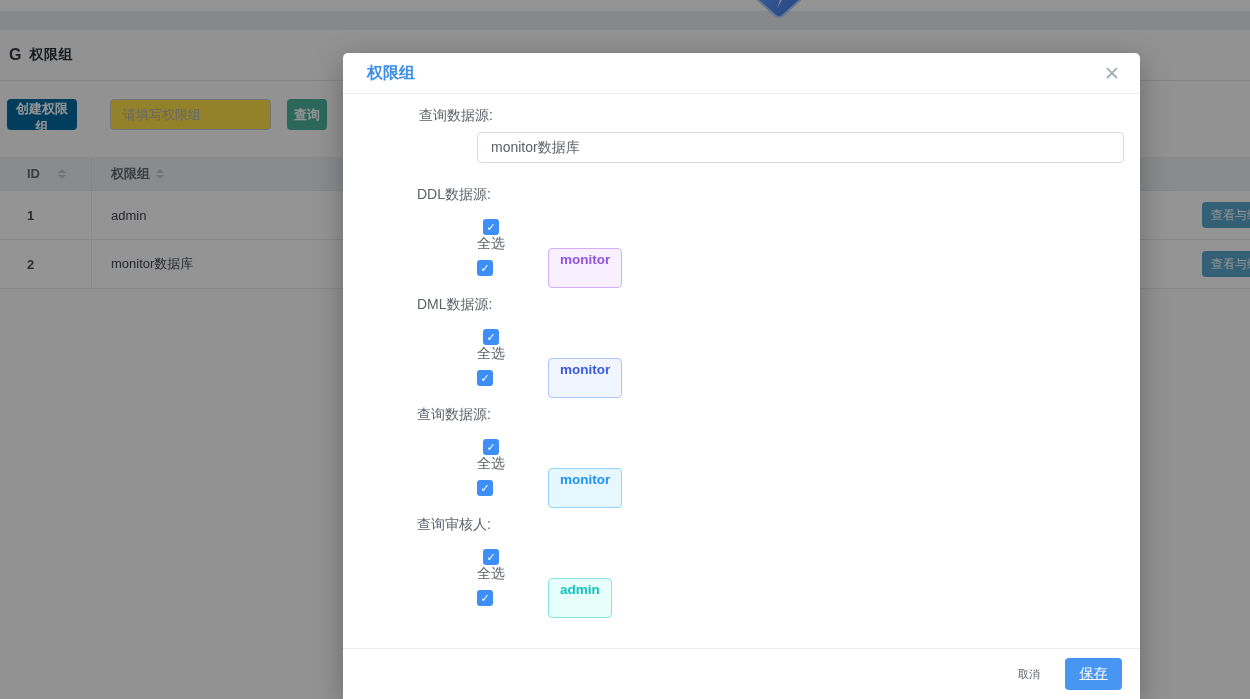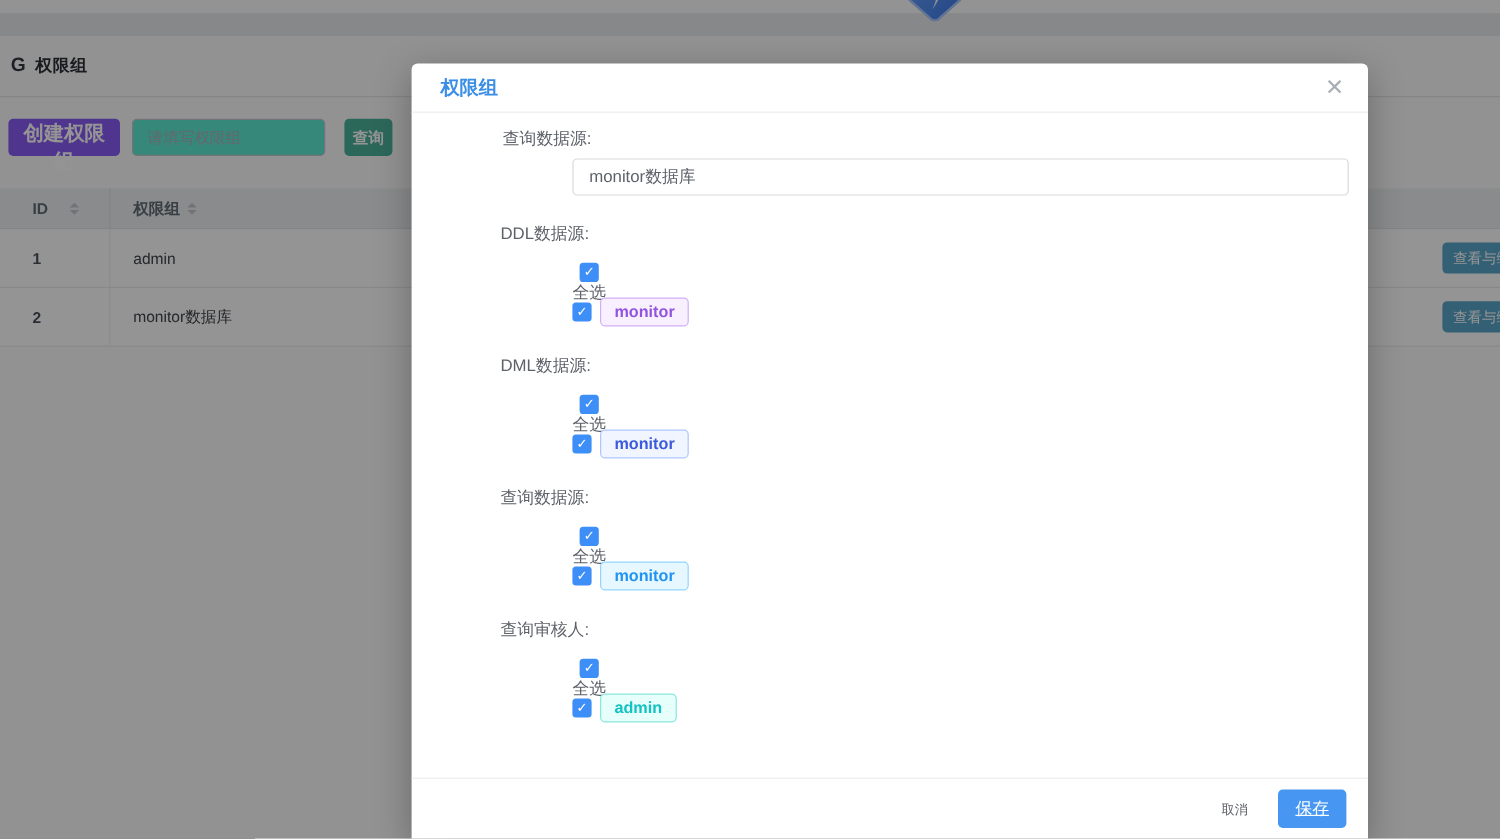--- a/index.html
+++ b/index.html
@@ -10,22 +10,22 @@
   }
   
   .page{position:absolute;inset:0;background:#fbfcfd;}
   .band-top{position:absolute;top:0;left:0;right:0;height:11px;background:#fdfdfd;}
   .band-nav{position:absolute;top:11px;left:0;right:0;height:19px;background:#e9eaec;}
   .logo{position:absolute;left:753px;top:-36px;width:52px;height:54px;}
   .page-head{position:absolute;top:30px;left:0;right:0;height:50px;background:#fbfcfd;border-bottom:1px solid #e3e5e8;display:flex;align-items:center;padding-left:9px;}
   .g-mark{font-size:16px;font-weight:800;color:#33383e;margin-right:8px;}
   .page-title{font-size:14px;font-weight:700;color:#2b3036;letter-spacing:.5px;}
   .btn{border:none;cursor:pointer;border-radius:4px;color:#fff;font-family:inherit;}
-  .btn-create{position:absolute;left:7px;top:99px;width:93px;height:31px;background:#8b5cf6;font-size:17px;font-weight:700;}
-  .search-input{position:absolute;left:110px;top:99px;width:161px;height:31px;box-sizing:border-box;border:1px solid #c4c8cd;border-radius:4px;background:#5eead4;padding:0 12px;font-size:13px;color:#6a7078;font-family:inherit;outline:none;}
+  .btn-create{position:absolute;left:7px;top:99px;width:70px;height:31px;background:#0369a1;font-size:13px;font-weight:700;}
+  .search-input{position:absolute;left:110px;top:99px;width:161px;height:31px;box-sizing:border-box;border:1px solid #c4c8cd;border-radius:4px;background:#fde047;padding:0 12px;font-size:13px;color:#6a7078;font-family:inherit;outline:none;}
   .search-input::placeholder{color:#aeb3ba;}
   .btn-search{position:absolute;left:287px;top:99px;width:40px;height:31px;background:#4db39c;font-size:13px;font-weight:700;}
   
   .table{position:absolute;top:157px;left:0;right:0;}
   .thead{height:33px;background:#edeff1;border-bottom:1px solid #e0e3e6;display:flex;align-items:center;font-size:13px;font-weight:700;color:#5f6b76;}
   .col-id{width:92px;box-sizing:border-box;padding-left:27px;align-self:stretch;display:flex;align-items:center;border-right:1px solid #e0e3e6;gap:12px;}
   .col-name{padding-left:19px;display:flex;align-items:center;}
   .sort{display:inline-flex;flex-direction:column;margin-left:6px;row-gap:2px;}
   .sort i{width:0;height:0;border-left:4px solid transparent;border-right:4px solid transparent;display:block;}
   .sort .up{border-bottom:4px solid #c3c7cd;}
@@ -45,21 +45,21 @@
   .field-label{position:absolute;left:76px;top:13px;font-size:14px;color:#5d6168;}
   .name-input{position:absolute;left:134px;top:38px;width:647px;height:31px;box-sizing:border-box;border:1px solid #d6dade;border-radius:4px;padding:0 13px;font-size:14px;color:#5d6168;font-family:inherit;outline:none;background:#fff;}
   .sec{position:absolute;left:0;right:0;}
   .sec-0{top:92px;} .sec-1{top:202px;} .sec-2{top:312px;} .sec-3{top:422px;}
   .sec-label{position:absolute;left:74px;top:0;font-size:14px;color:#5d6168;}
   .row-all{position:absolute;left:134px;top:33px;display:flex;align-items:center;column-gap:7px;flex-direction:column;}
   .row-tag{position:absolute;left:134px;top:62px;display:flex;align-items:center;column-gap:7px;}
   .cb{width:16px;height:16px;border-radius:3px;background:#3e8ef7;position:relative;cursor:pointer;flex:none;}
   .cb::after{content:"✓";position:absolute;inset:0;color:#fff;font-size:11px;font-weight:700;line-height:16px;text-align:center;}
   .cb-label{font-size:14px;color:#5d6168;cursor:pointer;}
-  .tag{height:24px;line-height:22px;box-sizing:border-box;border:1px solid;border-radius:4px;padding:0 11px;font-size:13.5px;font-weight:600;}
+  .tag{height:40px;line-height:22px;box-sizing:border-box;border:1px solid;border-radius:4px;padding:0 11px;font-size:13.5px;font-weight:600;margin-left:48px;}
   .modal-foot{position:absolute;left:0;right:0;bottom:0;height:50px;border-top:1px solid #ebedef;display:flex;align-items:center;justify-content:flex-end;padding-right:18px;column-gap:25px;}
   .btn-cancel{background:none;border:none;font-size:11px;color:#5d6168;cursor:pointer;font-family:inherit;padding:0;}
   .btn-save{width:57px;height:32px;background:#4797f2;border:none;border-radius:4px;color:#fff;font-size:14px;cursor:pointer;font-family:inherit;text-decoration:underline;}
 </style>
 </head>
 <body>
 
 <div class="page">
   <div class="band-top"></div>
   <div class="band-nav"></div>

